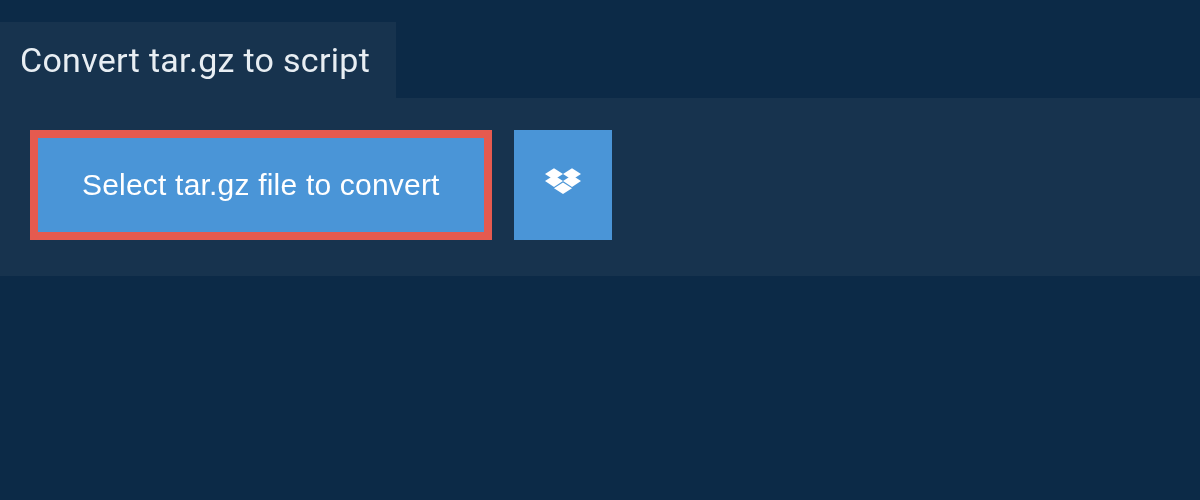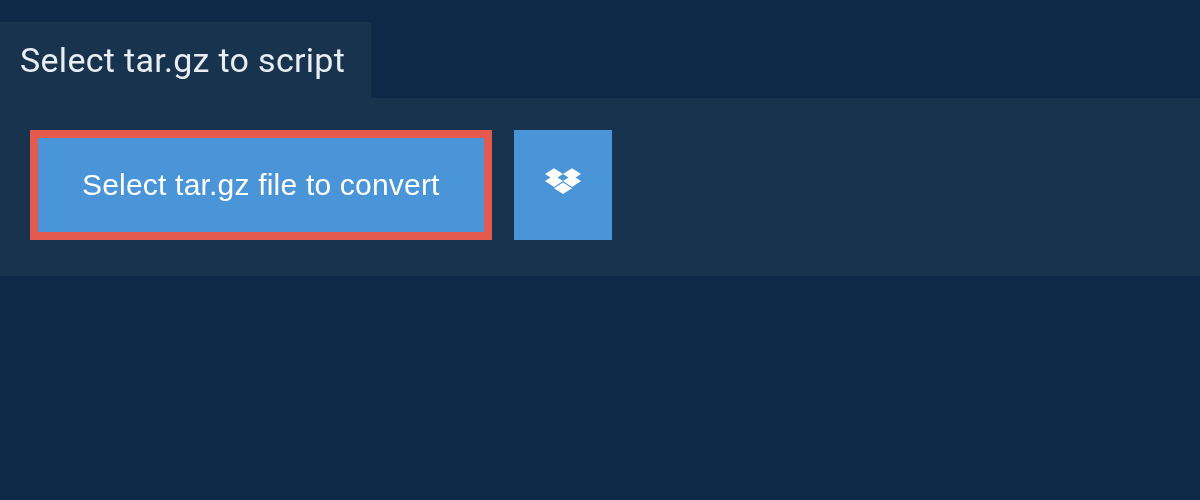--- a/index.html
+++ b/index.html
@@ -64,21 +64,21 @@
       width: 36px;
       height: 32px;
     }
   </style>
 </head>
 <body>
 
 
 
 <div class="header-tab">
-  <h1>Select tar.gz to script</h1>
+  <h1>Convert tar.gz to script</h1>
 </div>
 
 <div class="panel">
   <div class="button-row">
     <button class="select-button">
       <span>Select tar.gz file to convert</span>
     </button>
     <button class="dropbox-button">
       <span>
         <svg class="dropbox-icon" viewBox="0 0 50 44" xmlns="http://www.w3.org/2000/svg">

